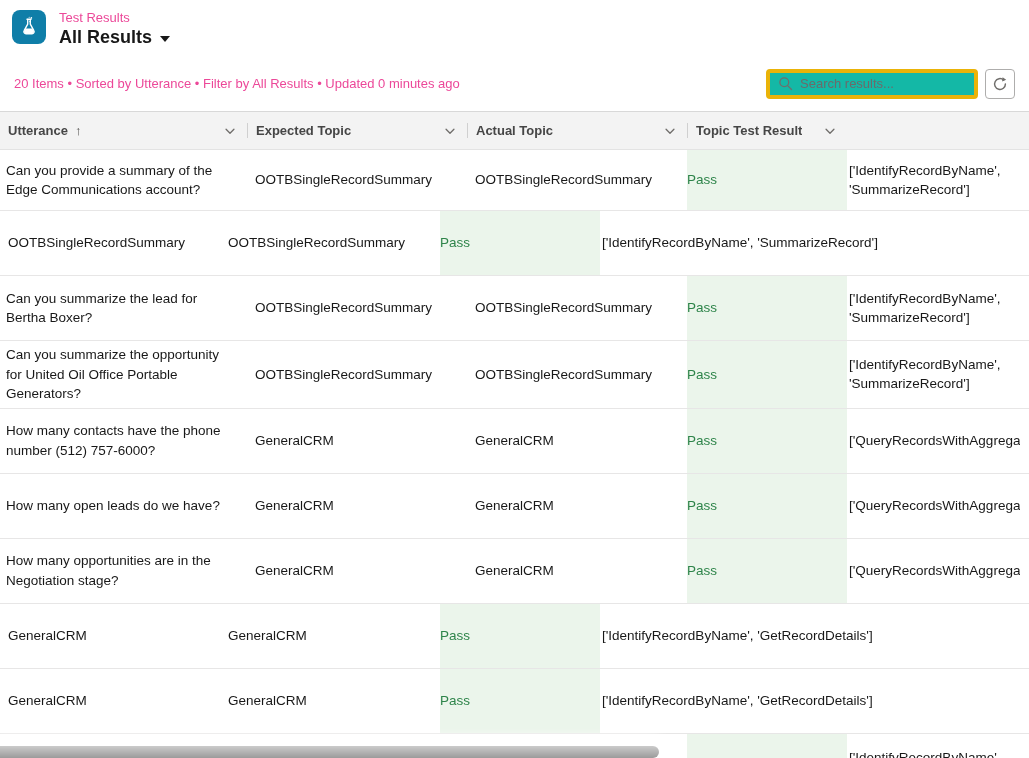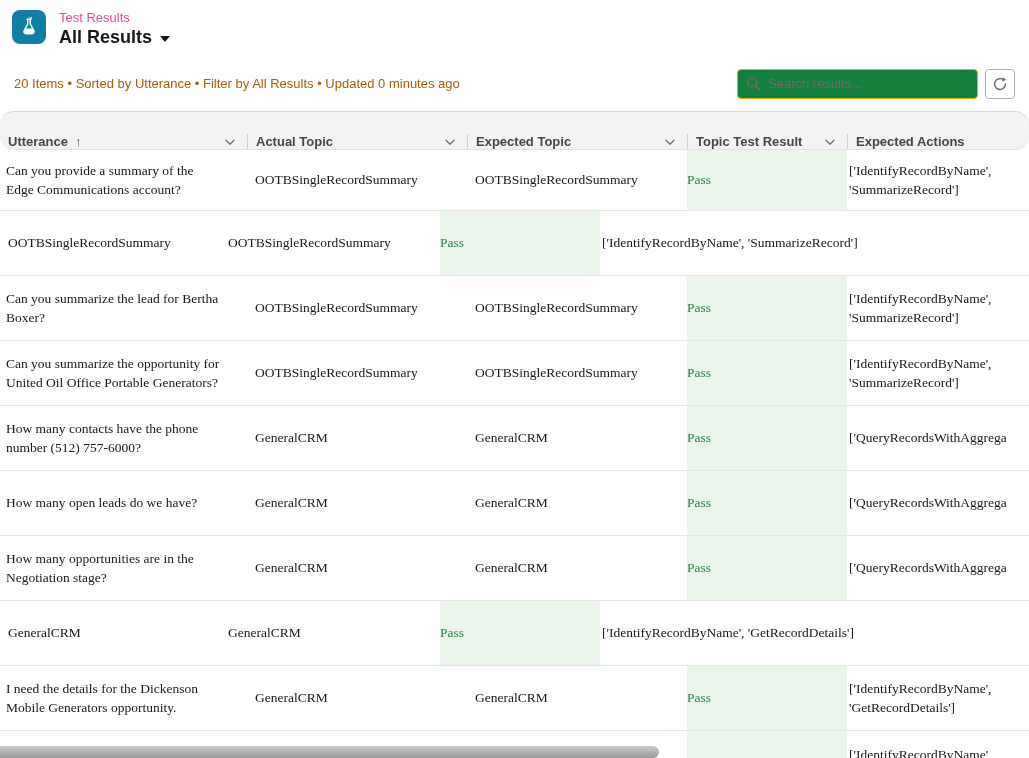--- a/index.html
+++ b/index.html
@@ -13,48 +13,48 @@
               display:flex; align-items:center; justify-content:center; flex:0 0 auto; }
   .obj-titles { margin-left:13px; }
   .obj-label { font-size:13px; color:#ec4899; line-height:16px; }
   .view-selector { display:flex; align-items:center; cursor:pointer; margin-top:1px; }
   .view-label { font-size:18px; font-weight:bold; color:#181818; line-height:20px; }
   .caret-down { width:0; height:0; border-left:5.5px solid transparent; border-right:5.5px solid transparent;
                 border-top:6.5px solid #181818; margin-left:8px; margin-top:3px; }
 
   
   .toolbar { display:flex; align-items:center; height:55px; padding:0 14px; }
-  .list-summary { font-size:13px; color:#a16207; }
+  .list-summary { font-size:13px; color:#ec4899; }
   .toolbar-spacer { flex:1; }
-  .search-box { display:flex; align-items:center; width:241px; height:30px; border:1px solid #eab308;
-                border-radius:4px; background:#15803d; padding:0 8px; }
+  .search-box { display:flex; align-items:center; width:212px; height:30px; border:4px solid #eab308;
+                border-radius:4px; background:#14b8a6; padding:0 8px; }
   .search-box input { border:none; outline:none; font-family:"Liberation Sans",sans-serif;
                       font-size:13px; color:#181818; width:100%; margin-left:7px; background:transparent; }
   .search-box input::placeholder { color:#6b6b6b; }
   .refresh-btn { width:30px; height:30px; margin-left:7px; border:1px solid #aeadac; border-radius:4px;
                  background:#fff; display:flex; align-items:center; justify-content:center; cursor:pointer; }
 
   
   .thead { display:flex; height:39px; background:#f3f3f3; border-top:1px solid #d8d8d8;
-           border-bottom:1px solid #e3e3e3; align-items:flex-end;border-radius:14px; }
+           border-bottom:1px solid #e3e3e3; align-items:center; }
   .th { display:flex; align-items:center; padding:0 10px 0 8px; cursor:pointer; min-width:0; }
   .th + .th { border-left:1px solid #d0d0d0; }
   .th-label { font-size:13px; font-weight:bold; color:#464646; white-space:nowrap; overflow:hidden; }
   .sort-arrow { font-size:13px; font-weight:bold; color:#514f4d; margin-left:7px; }
   .th .spacer { flex:1; }
   .chev { display:flex; align-items:center; margin-left:6px; }
 
   .col0 { width:247px; flex:0 0 auto; }
   .col1 { width:220px; flex:0 0 auto; }
   .col2 { width:220px; flex:0 0 auto; }
   .col3 { width:160px; flex:0 0 auto; }
   .col4 { flex:1 1 auto; min-width:0; }
 
   .tbody { background:#fff; }
-  .row { display:flex; align-items:stretch; min-height:65px; border-bottom:1px solid #e7e6e6;font-family:Liberation Serif, serif; }
+  .row { display:flex; align-items:stretch; min-height:65px; border-bottom:1px solid #e7e6e6; }
   .row:first-child { min-height:61px; }
   .cell { display:flex; align-items:center; font-size:13.5px; line-height:19.5px; color:#181818; min-width:0; }
   .cell.col0 { padding:4px 23px 4px 6px; }
   .cell.col1, .cell.col2 { padding:4px 8px; }
   .cell.col3 { padding:4px 8px 4px 0; background:#ebf5eb; color:#2e844a;text-align:right; }
   .cell.col4 { padding:4px 0 4px 2px; overflow:hidden; }
   .cell-text { overflow:hidden; }
   .row:last-child .cell { align-items:flex-start; padding-top:14px; }
 
   
@@ -114,51 +114,47 @@
       <div class="th col0">
         <span class="th-label">Utterance</span>
         <span class="sort-arrow">↑</span>
         <span class="spacer"></span>
         <span class="chev">
           <svg width="14" height="14" viewBox="0 0 16 16" fill="none">
             <path d="M3.5 6l4.5 4.5L12.5 6" stroke="#706e6b" stroke-width="1.5" stroke-linecap="round" stroke-linejoin="round"></path>
           </svg>
         </span>
       </div>
+      <div class="th col1">
+        <span class="th-label">Expected Topic</span>
+        <span class="spacer"></span>
+        <span class="chev">
+          <svg width="14" height="14" viewBox="0 0 16 16" fill="none">
+            <path d="M3.5 6l4.5 4.5L12.5 6" stroke="#706e6b" stroke-width="1.5" stroke-linecap="round" stroke-linejoin="round"></path>
+          </svg>
+        </span>
+      </div>
       <div class="th col2">
         <span class="th-label">Actual Topic</span>
         <span class="spacer"></span>
         <span class="chev">
           <svg width="14" height="14" viewBox="0 0 16 16" fill="none">
             <path d="M3.5 6l4.5 4.5L12.5 6" stroke="#706e6b" stroke-width="1.5" stroke-linecap="round" stroke-linejoin="round"></path>
           </svg>
         </span>
       </div>
-      <div class="th col1">
-        <span class="th-label">Expected Topic</span>
-        <span class="spacer"></span>
-        <span class="chev">
-          <svg width="14" height="14" viewBox="0 0 16 16" fill="none">
-            <path d="M3.5 6l4.5 4.5L12.5 6" stroke="#706e6b" stroke-width="1.5" stroke-linecap="round" stroke-linejoin="round"></path>
-          </svg>
-        </span>
-      </div>
       <div class="th col3">
         <span class="th-label">Topic Test Result</span>
         <span class="spacer"></span>
         <span class="chev">
           <svg width="14" height="14" viewBox="0 0 16 16" fill="none">
             <path d="M3.5 6l4.5 4.5L12.5 6" stroke="#706e6b" stroke-width="1.5" stroke-linecap="round" stroke-linejoin="round"></path>
           </svg>
         </span>
       </div>
-      <div class="th col4">
-        <span class="th-label">Expected Actions</span>
-        <span class="spacer"></span>
-      </div>
     </div>
 
   <div class="tbody">
       <div class="row">
         <div class="cell col0">
           <span class="cell-text">Can you provide a summary of the Edge Communications account?</span>
         </div>
         <div class="cell col1">
           <span class="cell-text">OOTBSingleRecordSummary</span>
         </div>
@@ -279,23 +275,20 @@
           <span class="cell-text">GeneralCRM</span>
         </div>
         <div class="cell col3">
           <span class="cell-text">Pass</span>
         </div>
         <div class="cell col4">
           <span class="cell-text">['IdentifyRecordByName', 'GetRecordDetails']</span>
         </div>
       </div>
       <div class="row">
-        <div class="cell col0">
-          <span class="cell-text">I need the details for the Dickenson Mobile Generators opportunity.</span>
-        </div>
         <div class="cell col1">
           <span class="cell-text">GeneralCRM</span>
         </div>
         <div class="cell col2">
           <span class="cell-text">GeneralCRM</span>
         </div>
         <div class="cell col3">
           <span class="cell-text">Pass</span>
         </div>
         <div class="cell col4">

